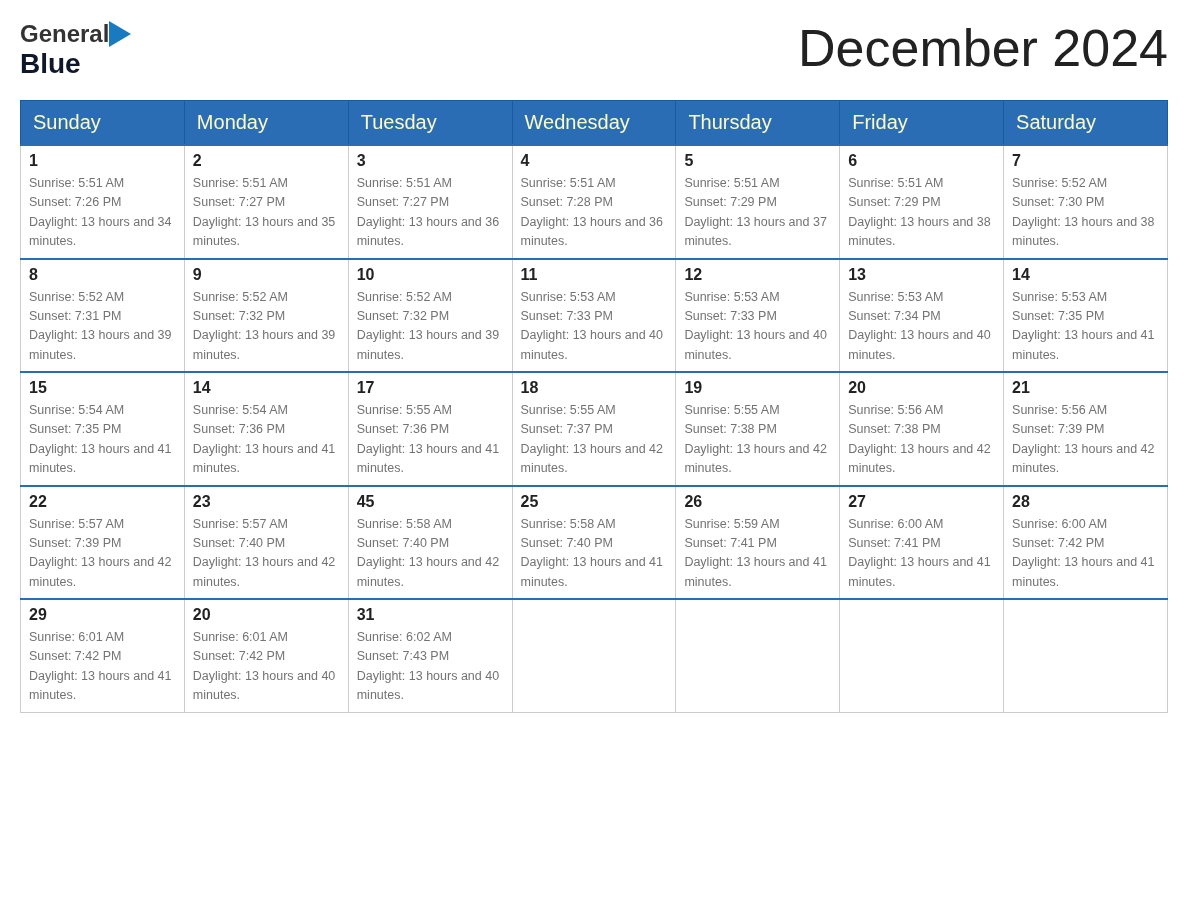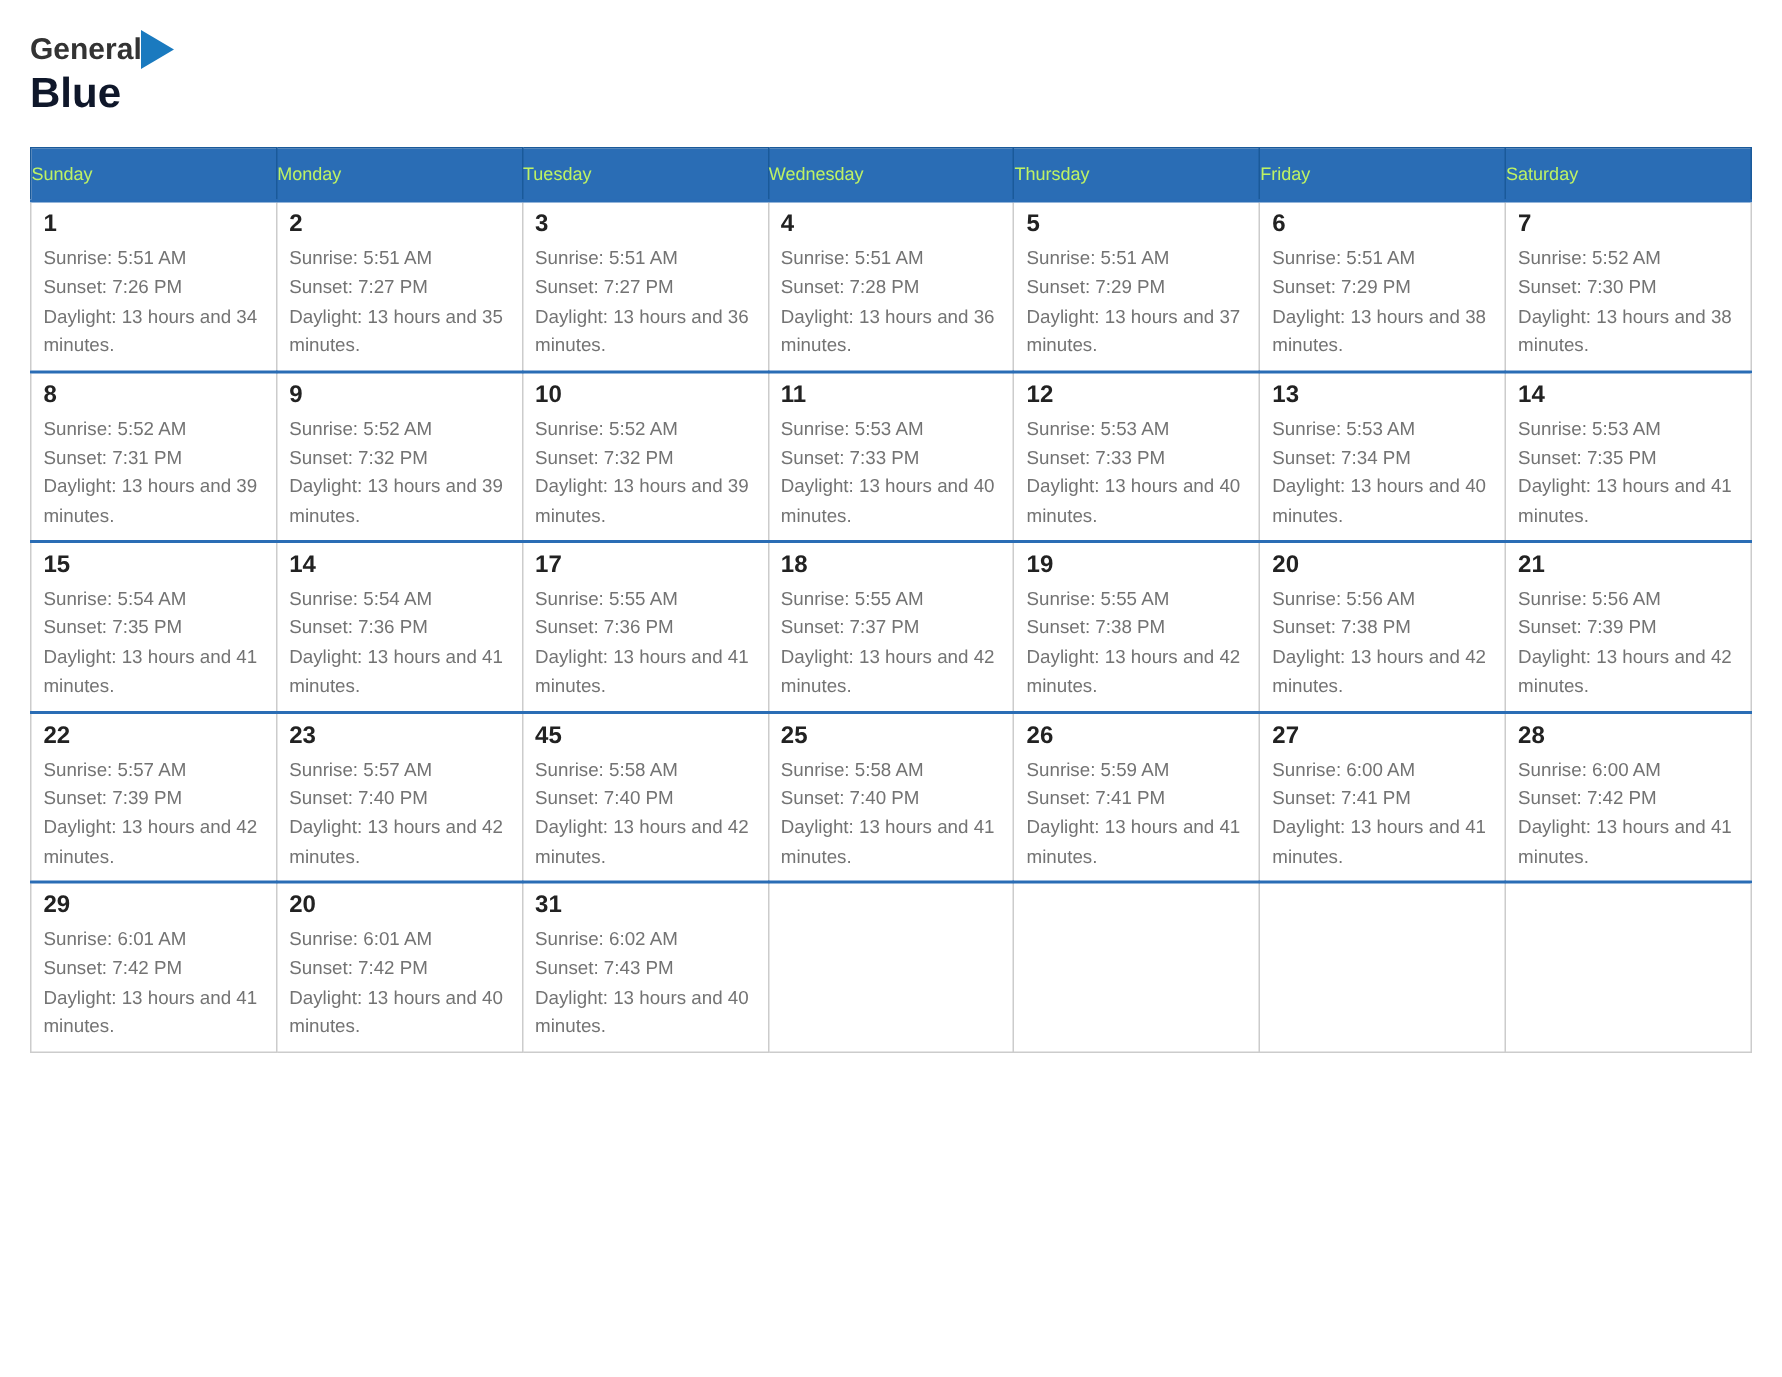--- a/index.html
+++ b/index.html
@@ -10,21 +10,21 @@
       width: 1188px;
       min-height: 918px;
     }
     .header {
       display: flex;
       justify-content: space-between;
       align-items: flex-start;
       margin-bottom: 20px;
     }
     .logo-text-general {
-      font-size: 20px;
+      font-size: 24px;
       font-weight: bold;
       color: #333;
     }
     .logo-text-blue {
       font-size: 28px;
       font-weight: bold;
       color: #0f172a;
     }
     .logo-arrow {
       display: inline-flex;
@@ -44,23 +44,23 @@
       color: #555;
       margin-top: 4px;
     }
     table {
       width: 100%;
       border-collapse: collapse;
       table-layout: fixed;
     }
     thead th {
       background-color: #2a6db5;
-      color: #bef264;
-      padding: 10px 0;
-      font-size: 12px;
+      color: #fef9c3;
+      padding: 10px 12px;
+      font-size: 20px;
       font-weight: normal;
       text-align: left;
       border: 1px solid #1a5a9a;
     }
     tbody td {
       border: 1px solid #ccc;
       vertical-align: top;
       padding: 6px 8px;
       font-size: 13px;
       color: #333;
@@ -106,20 +106,21 @@
         <svg width="22" height="26" viewBox="0 0 22 26">
           <polygon points="0,0 22,13 0,26" fill="#1a7abf"></polygon>
         </svg>
       </span>
     </div>
     <div>
       <span class="logo-text-blue">Blue</span>
     </div>
   </div>
   <div class="title-block">
+    <div class="calendar-title">December 2024</div>
   </div>
 </div>
 
 <table>
   <thead>
     <tr>
     <th>Sunday</th>
         <th>Monday</th>
         <th>Tuesday</th>
         <th>Wednesday</th>

